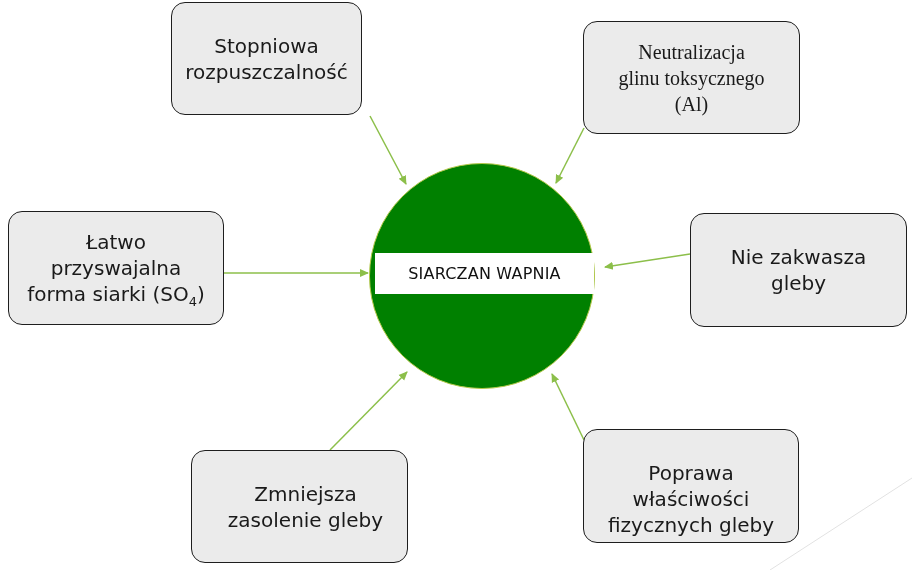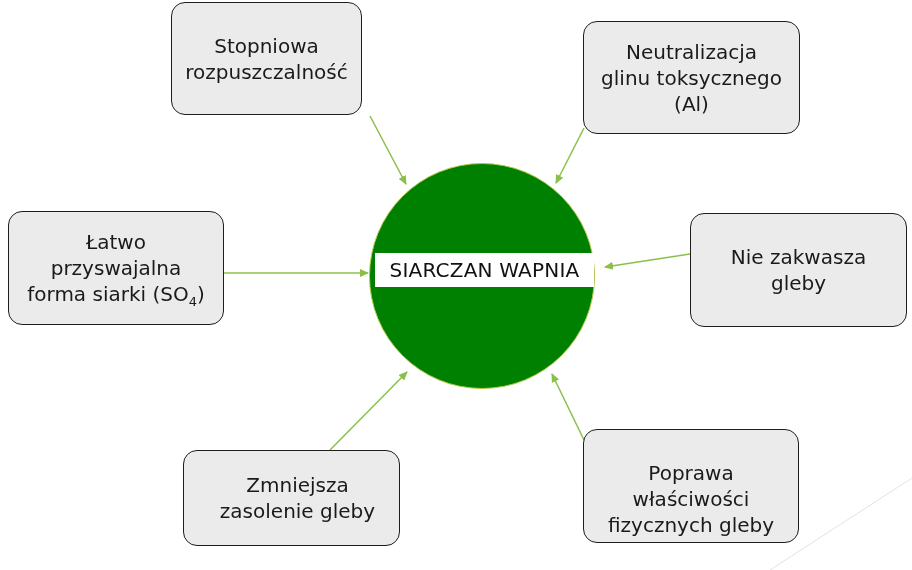--- a/index.html
+++ b/index.html
@@ -26,24 +26,24 @@
     .circle {
       position: absolute;
       left: 369px; top: 163px; width: 226px; height: 226px;
       border-radius: 50%;
       background: #008000;
       border: 1.5px solid #b5c94a;
       box-sizing: border-box;
     }
     .band {
       position: absolute;
-      left: 375px; top: 253px; width: 219px; height: 34px;
+      left: 375px; top: 253px; width: 219px; height: 41px;
       background: #ffffff;
       display: flex; align-items: center; justify-content: center;
-      font-size: 20px; color: #111;
+      font-size: 16px; color: #111;
       letter-spacing: 0.2px;
     }
     sub { font-size: 13px; vertical-align: -5px; line-height: 0; }
   </style>
 </head>
 <body>
 
 <svg class="edges" viewBox="0 0 912 570">
   <defs>
     <marker id="arr" markerWidth="10" markerHeight="10" refX="8" refY="5" orient="auto" markerUnits="userSpaceOnUse">
@@ -62,38 +62,38 @@
 <div class="circle"></div>
 <div class="band">
   <span>SIARCZAN WAPNIA</span>
 </div>
 
 <div class="box" style="left:171px; top:2px; width:191px; height:113px;">
   <span>Stopniowa
 rozpuszczalność</span>
 </div>
 
-<div class="box" style="left:583px; top:21px; width:217px; height:113px;">
+<div class="box" style="left:583px; top:21px; width:217px; height:113px;font-family:Liberation Serif, serif;">
   <span>Neutralizacja
 glinu toksycznego
 (Al)</span>
 </div>
 
 <div class="box" style="left:8px; top:211px; width:216px; height:114px;">
   <span><span>Łatwo
 przyswajalna
 forma siarki (SO</span><sub>4</sub><span>)</span></span>
 </div>
 
 <div class="box" style="left:690px; top:213px; width:217px; height:114px;">
   <span>Nie zakwasza
 gleby</span>
 </div>
 
-<div class="box" style="left:183px; top:450px; width:217px; height:96px;padding-left:20px;">
+<div class="box" style="left:191px; top:450px; width:217px; height:113px;padding-left:20px;">
   <span>Zmniejsza
 zasolenie gleby</span>
 </div>
 
 <div class="box" style="left:583px; top:429px; width:216px; height:114px;align-items:flex-end;">
   <span>Poprawa
 właściwości
 fizycznych gleby</span>
 </div>
 

